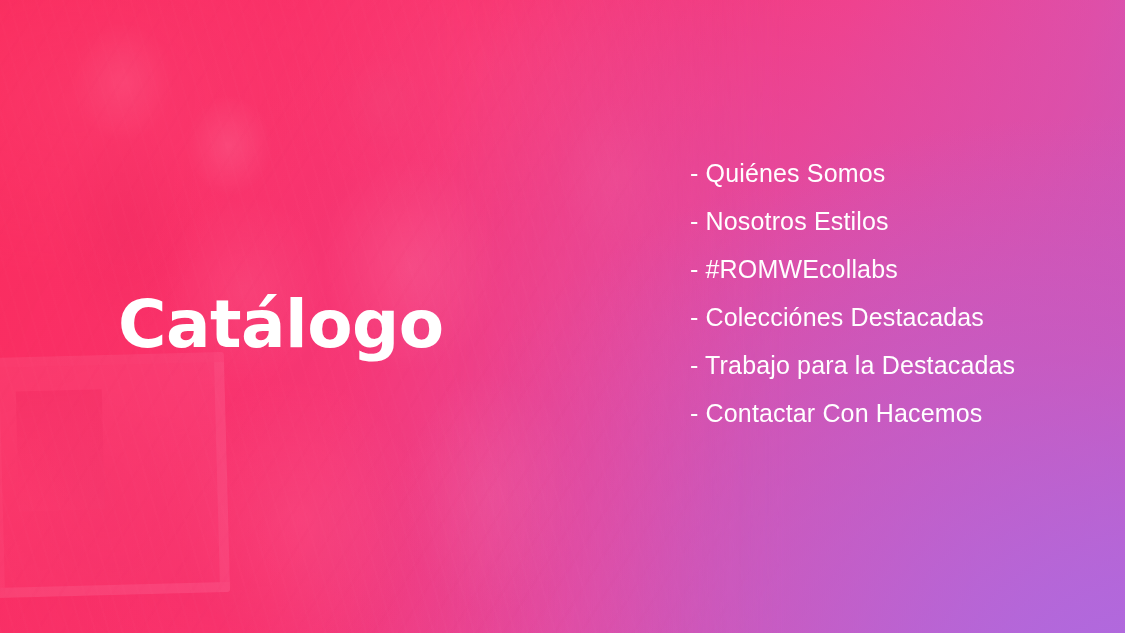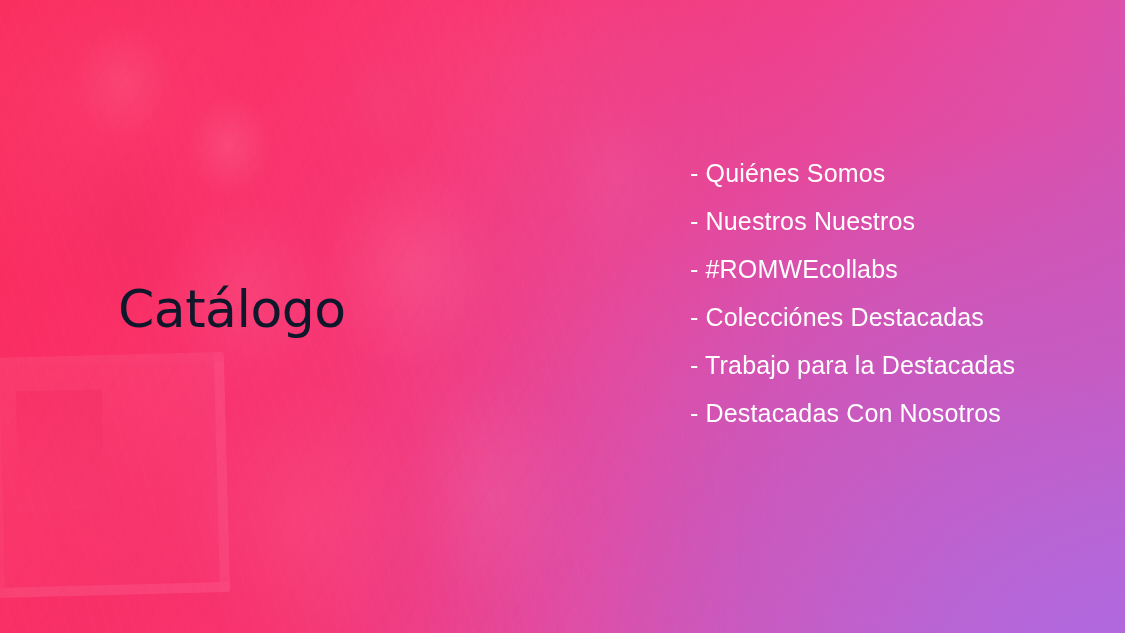--- a/index.html
+++ b/index.html
@@ -100,24 +100,24 @@
     inset: 0;
     background: linear-gradient(110deg, rgba(250,44,94,0.72) 0%, rgba(248,56,120,0.70) 48%, rgba(226,79,168,0.62) 78%, rgba(176,105,222,0.45) 100%);
     mix-blend-mode: normal;
   }
 
   
   .slide-title {
     position: absolute;
     left: 118px;
     top: 248px;
-    color: #0f172a;
+    color: #ffffff;
     font-family: "DejaVu Sans", "Liberation Sans", sans-serif;
-    font-size: 52px;
-    font-weight: normal;
+    font-size: 66px;
+    font-weight: bold;
     letter-spacing: -0.5px;
     line-height: 1;
     white-space: nowrap;
   }
 
   .agenda {
     position: absolute;
     left: 674px;
     top: 133px;
     width: 400px;
@@ -147,20 +147,20 @@
     <div class="photo-layer p-figures"></div>
     <div class="p-frame"></div>
     <div class="photo-layer p-streaks"></div>
     <div class="photo-wash"></div>
   </div>
 
   <h1 class="slide-title">Catálogo</h1>
 
   <ul class="agenda">
     <li class="agenda-item">- Quiénes Somos</li>
-    <li class="agenda-item">- Nuestros Nuestros</li>
+    <li class="agenda-item">- Nosotros Estilos</li>
     <li class="agenda-item">- #ROMWEcollabs</li>
     <li class="agenda-item">- Colecciónes Destacadas</li>
     <li class="agenda-item">- Trabajo para la Destacadas</li>
-    <li class="agenda-item">- Destacadas Con Nosotros</li>
+    <li class="agenda-item">- Contactar Con Hacemos</li>
   </ul>
 
 </div>
 
 </body></html>

